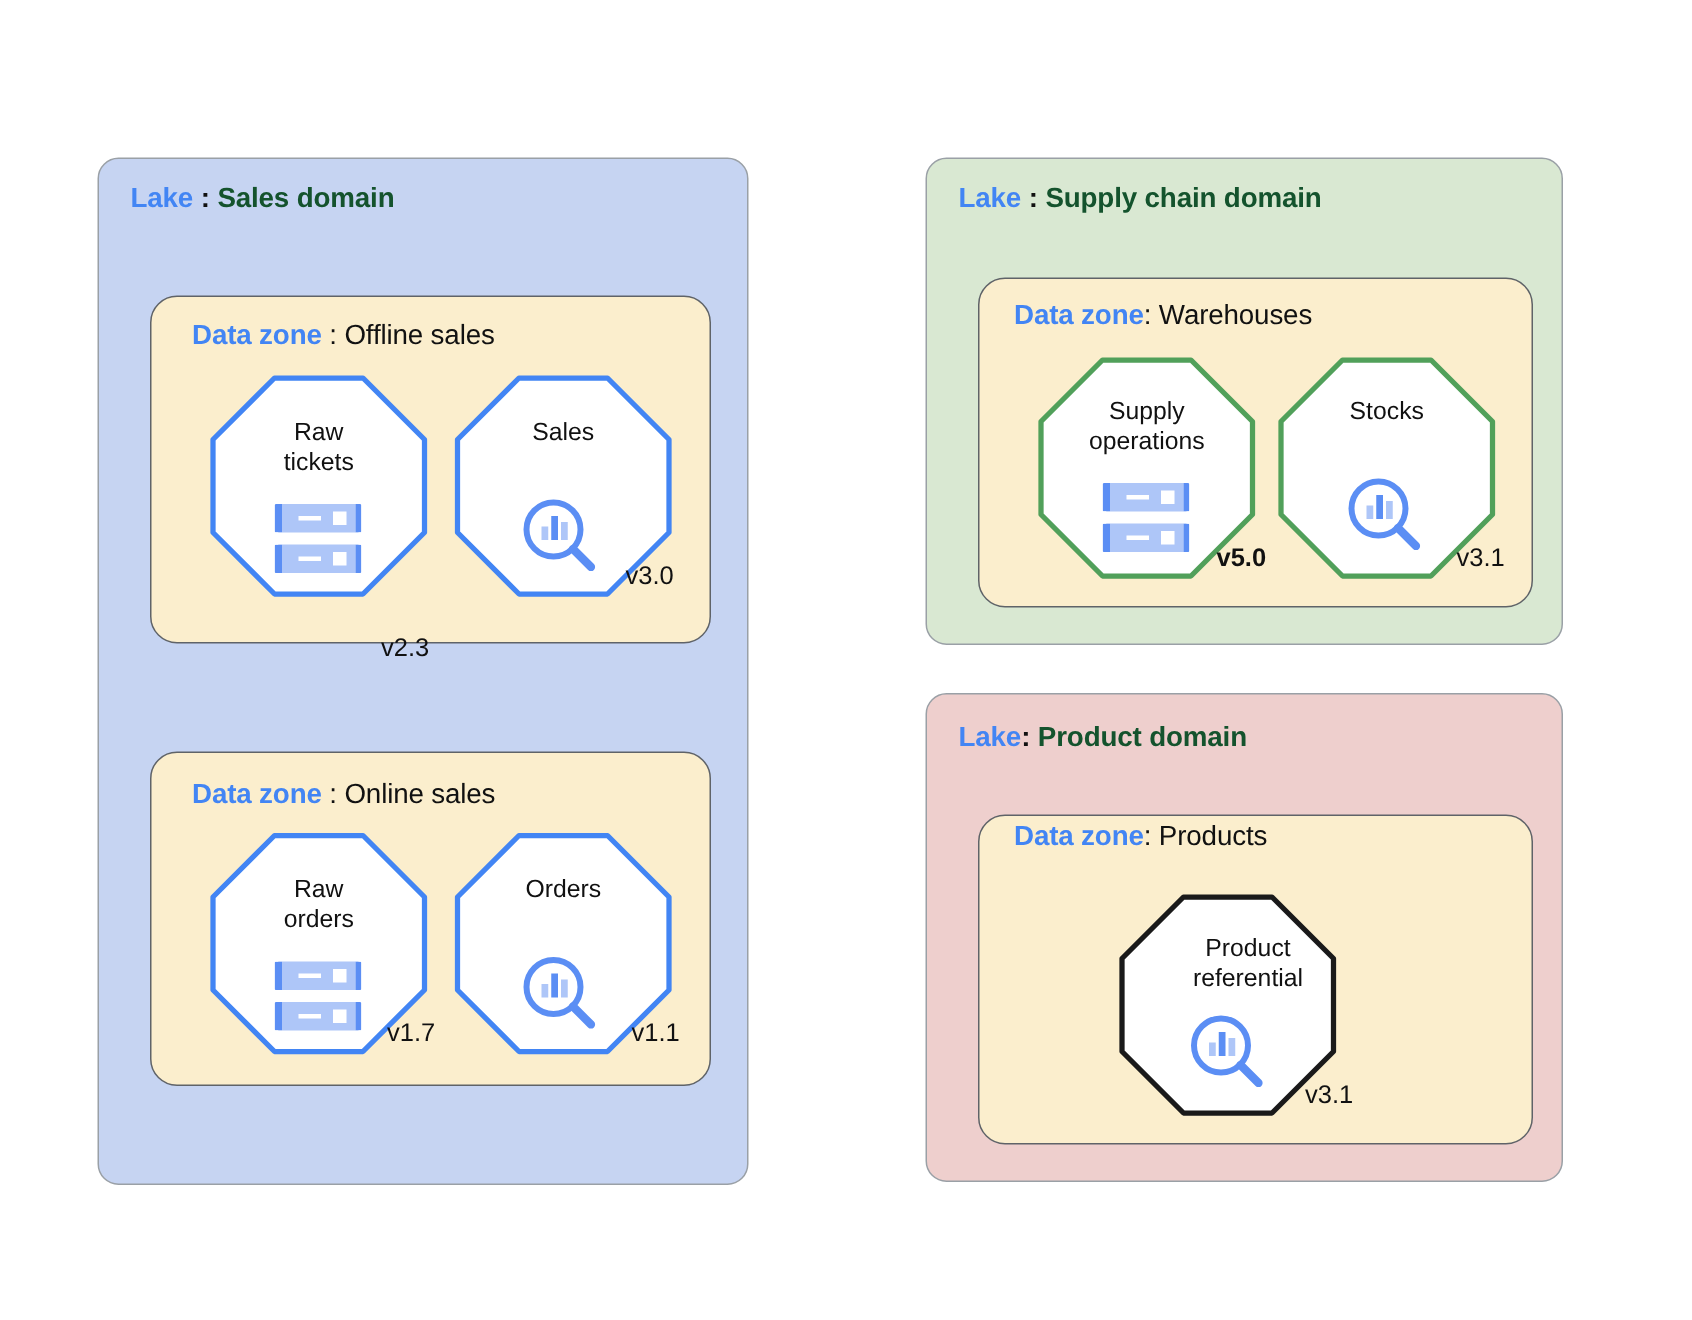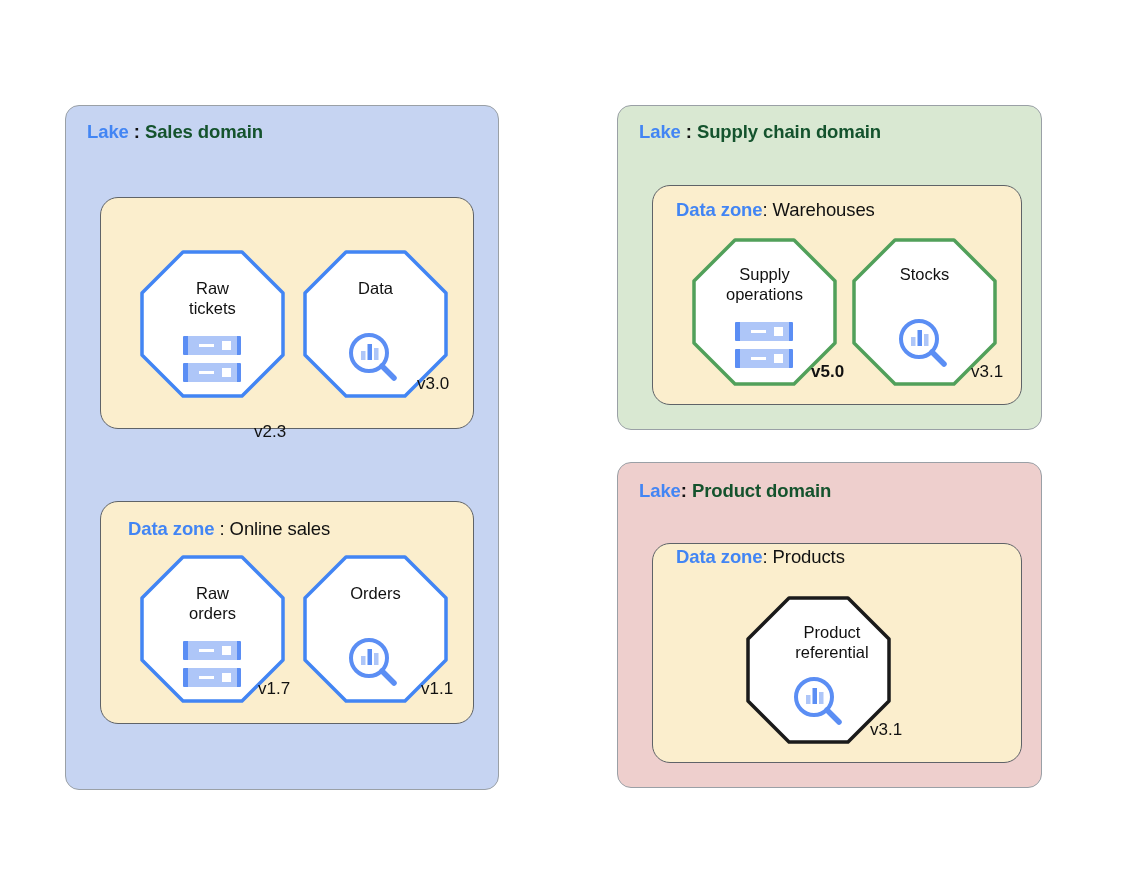--- a/index.html
+++ b/index.html
@@ -93,20 +93,23 @@
 
 <div class="canvas">
 
   <div class="lake" style="left:65px;top:105px;width:434px;height:685px;background:#c6d4f2;">
   </div>
   <div class="lake-title" style="left:87px;top:121px;">
     <span class="kw">Lake</span><span class="sep"> : </span><span class="val">Sales domain</span>
   </div>
 
   <div class="zone" style="left:100px;top:197px;width:374px;height:232px;"></div>
+  <div class="zone-title" style="left:128px;top:212px;">
+    <span class="kw">Data zone</span><span class="sep"> : </span><span class="val">Offline sales</span>
+  </div>
 
   <div class="asset" style="left:140px;top:250px;width:145px;height:148px;">
     <svg width="145" height="148" viewBox="0 0 145 148">
       <polygon points="43,2 102,2 143,43 143,105 102,146 43,146 2,105 2,43" fill="#ffffff" stroke="#4285f4" stroke-width="3.5" stroke-linejoin="round"></polygon>
     </svg>
     <div class="asset-label" style="top:28px;">Raw
 tickets</div>
     <div class="asset-icon" style="left:43px;top:86px;">
       <div class="srv">
         <div class="unit u1">
@@ -119,21 +122,21 @@
           </div>
       </div>
     </div>
     <div class="asset-version" style="left:114px;top:124px;margin-top:48px;">v2.3</div>
   </div>
 
   <div class="asset" style="left:303px;top:250px;width:145px;height:148px;">
     <svg width="145" height="148" viewBox="0 0 145 148">
       <polygon points="43,2 102,2 143,43 143,105 102,146 43,146 2,105 2,43" fill="#ffffff" stroke="#4285f4" stroke-width="3.5" stroke-linejoin="round"></polygon>
     </svg>
-    <div class="asset-label" style="top:28px;">Data</div>
+    <div class="asset-label" style="top:28px;">Sales</div>
     <div class="asset-icon" style="left:43px;top:80px;">
       <svg width="56" height="56" viewBox="0 0 56 56">
         <circle cx="23" cy="23" r="18" fill="#ffffff" stroke="#5b8ef4" stroke-width="4"></circle>
         <rect x="15" y="21" width="4.5" height="9" fill="#aec6f8"></rect>
         <rect x="21.5" y="14" width="4.5" height="16" fill="#5b8ef4"></rect>
         <rect x="28" y="18" width="4.5" height="12" fill="#aec6f8"></rect>
         <line x1="36" y1="36" x2="48" y2="48" stroke="#5b8ef4" stroke-width="5.5" stroke-linecap="round"></line>
       </svg>
     </div>
     <div class="asset-version" style="left:114px;top:124px;">v3.0</div>

